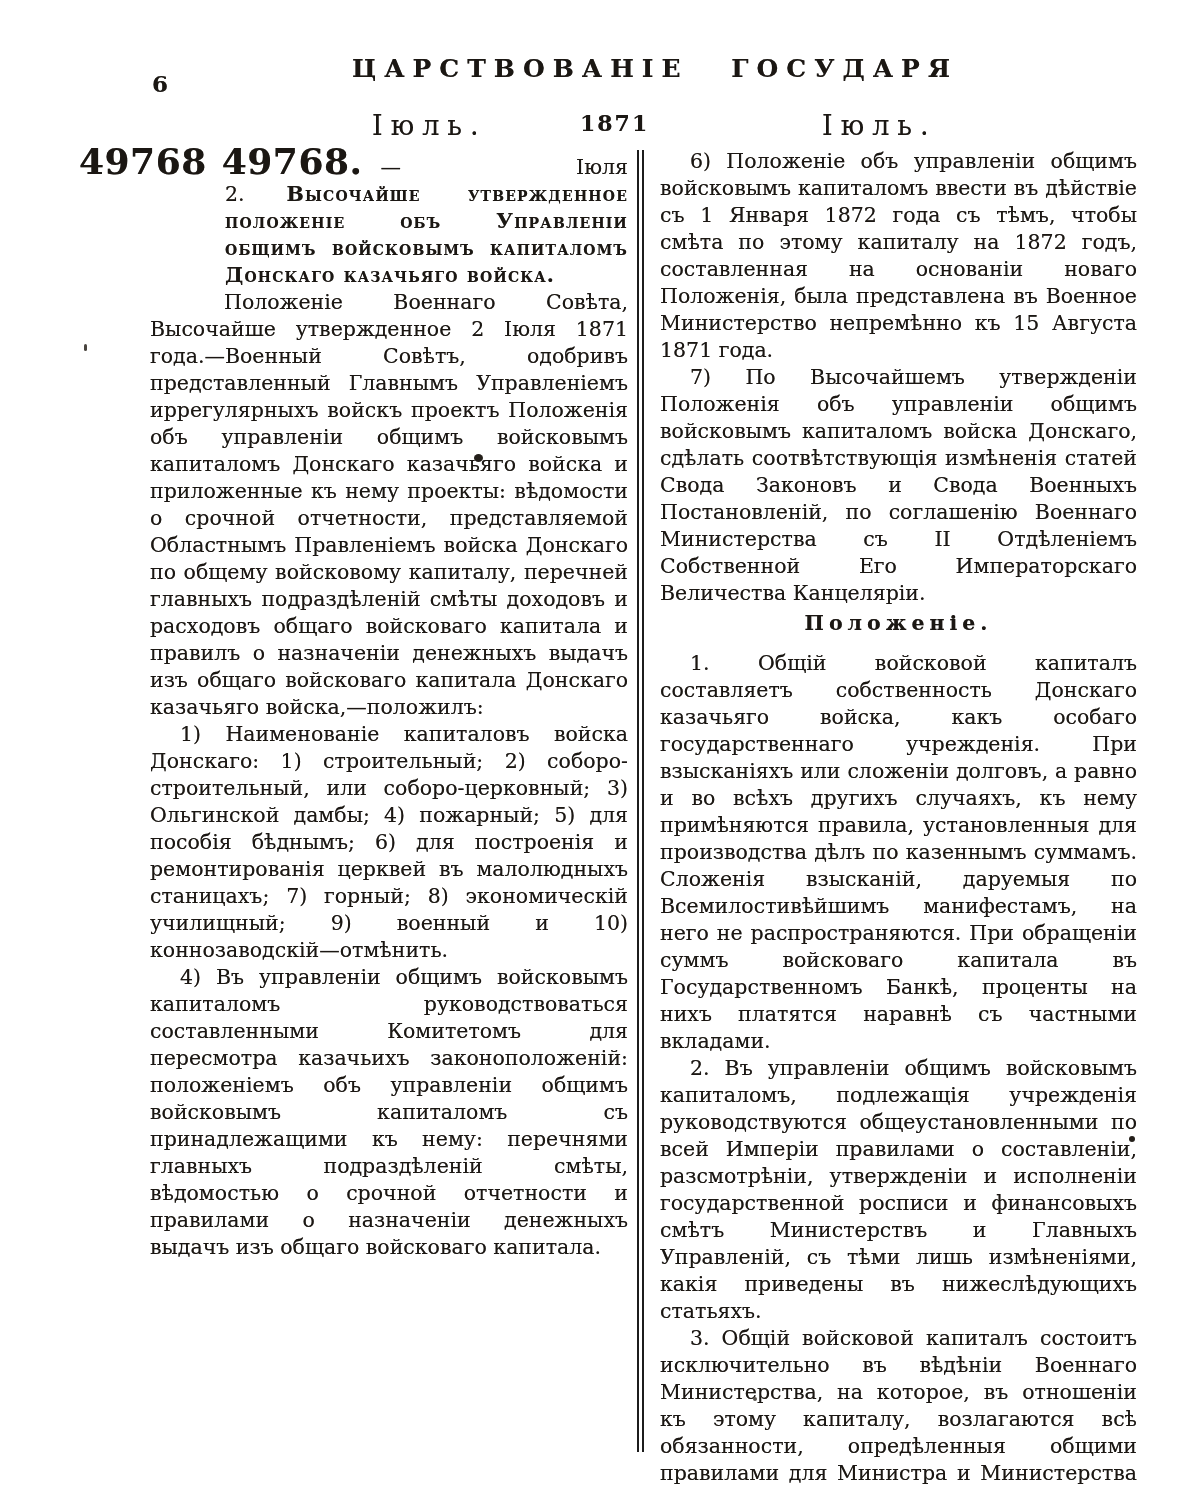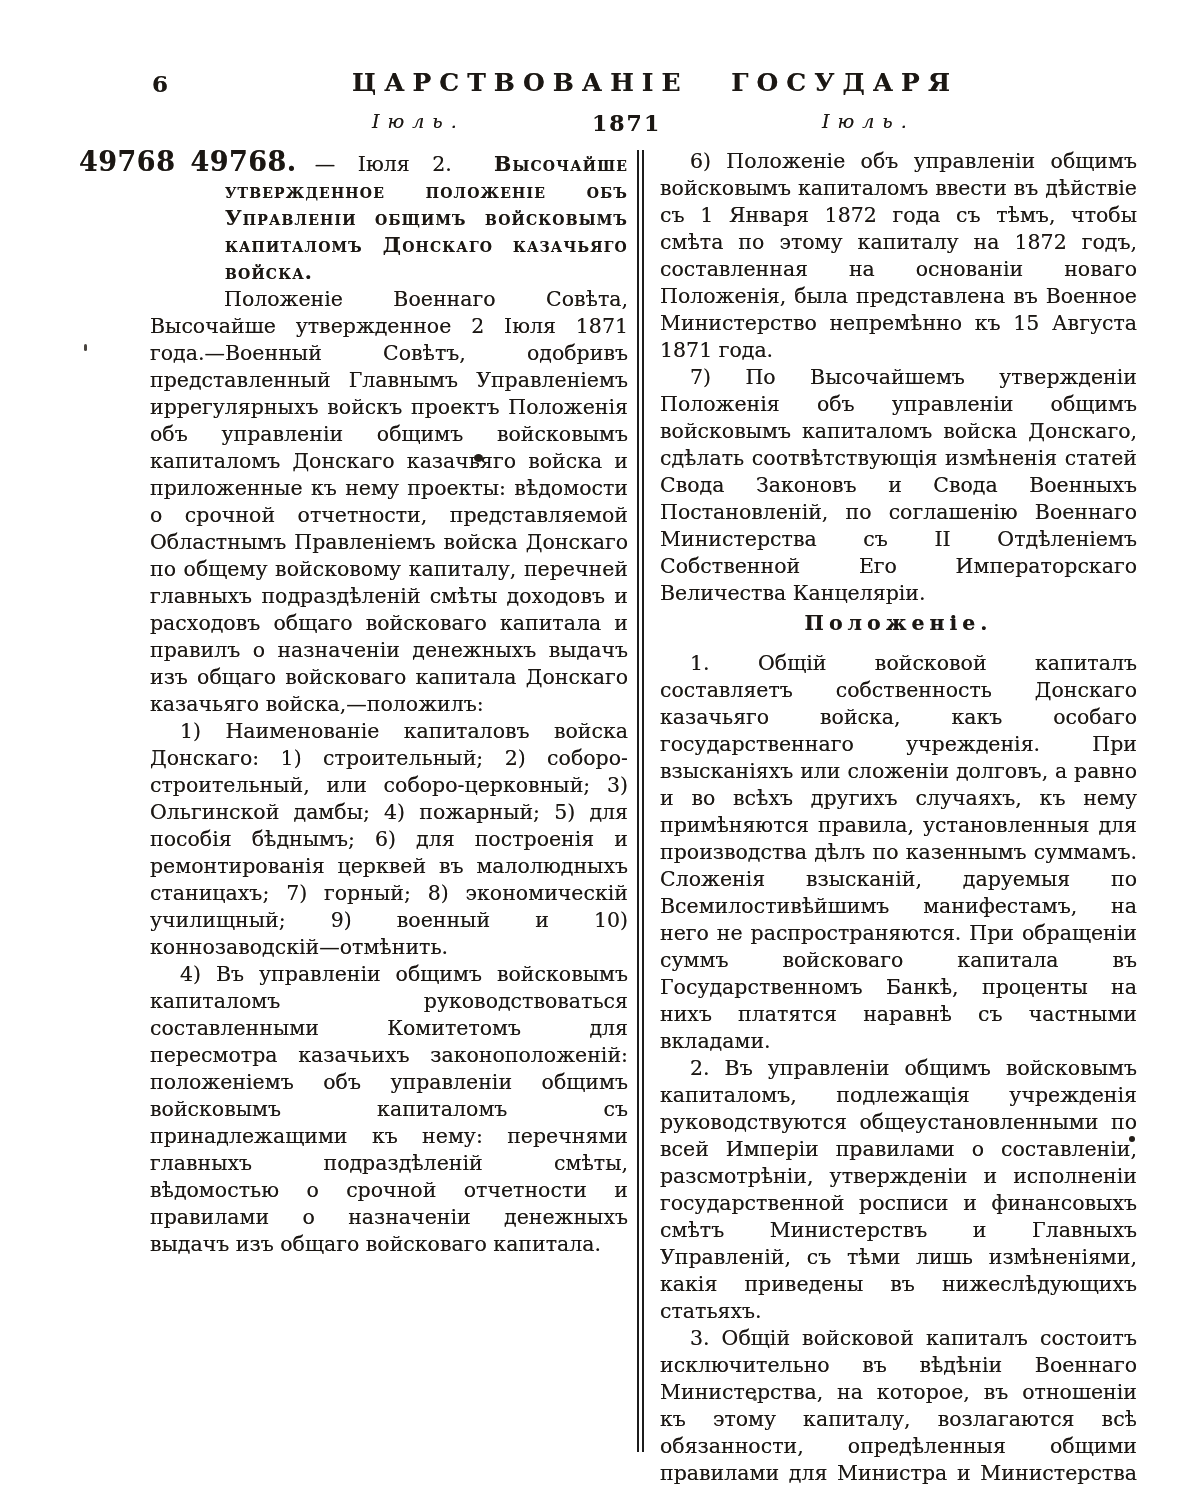--- a/index.html
+++ b/index.html
@@ -5,36 +5,36 @@
   html,body{margin:0;padding:0;background:#e9e9e9;}
   .page{
     position:relative;width:1200px;height:1489px;margin:0 auto;
     background:#ffffff;color:#1b1713;overflow:hidden;
     font-family:"DejaVu Serif","Liberation Serif",serif;
     text-shadow:0 0 .5px rgba(20,15,10,.55);
   }
   
   .page-number{position:absolute;left:152px;top:70px;font-size:23px;font-weight:bold;}
   .running-title{
-    position:absolute;left:110px;right:0;top:68px;text-align:center;
+    position:absolute;left:110px;right:0;top:54px;text-align:center;
     font-size:25px;font-weight:bold;letter-spacing:8px;word-spacing:26px;white-space:nowrap;
   }
   .subheader{position:absolute;left:0;top:110px;width:100%;height:30px;}
-  .month{position:absolute;font-style:italic;font-size:19px;letter-spacing:8px;white-space:nowrap;}
+  .month{position:absolute;font-size:27px;letter-spacing:8px;white-space:nowrap;}
   .month-left{left:372px;}
   .month-right{left:822px;}
-  .year{position:absolute;left:592px;font-size:22px;letter-spacing:2px;font-weight:bold;}
+  .year{position:absolute;left:580px;font-size:22px;letter-spacing:2px;font-weight:bold;}
   
   .col{position:absolute;top:148px;font-size:20.5px;line-height:27px;}
   .col-left{left:79px;width:549px;}
   .col-right{left:660px;width:477px;}
   p{margin:0;text-align:justify;}
   .left-body{margin-left:71px;}
   .entry-head{padding-left:146px;text-indent:-146px;}
-  .entry-num{font-weight:bold;font-size:27px;letter-spacing:.5px;}
+  .entry-num{font-weight:bold;font-size:36px;letter-spacing:.5px;}
   .entry-num.first{margin-right:15px;}
   .entry-num.second{margin-right:18px;}
   .entry-date{margin-right:16px;}
   .act-title{font-variant:small-caps;font-weight:bold;letter-spacing:1.2px;margin-left:26px;}
   .res-para{text-indent:74px;}
   .res-intro{}
   .para{text-indent:30px;}
   .section-heading{
     text-align:center;text-indent:0;font-weight:bold;letter-spacing:5px;
     margin:3px 0 13px 0;

